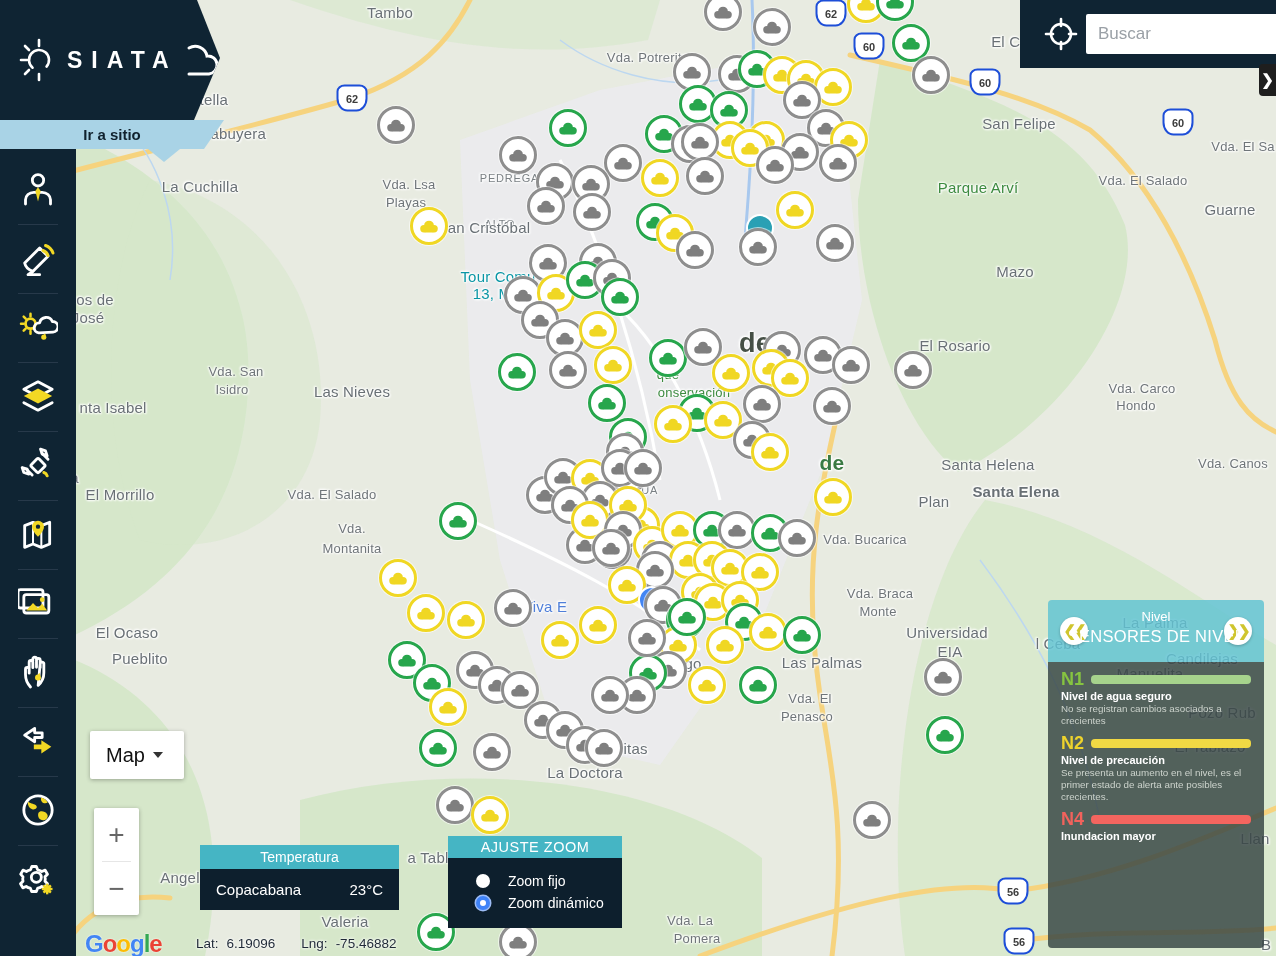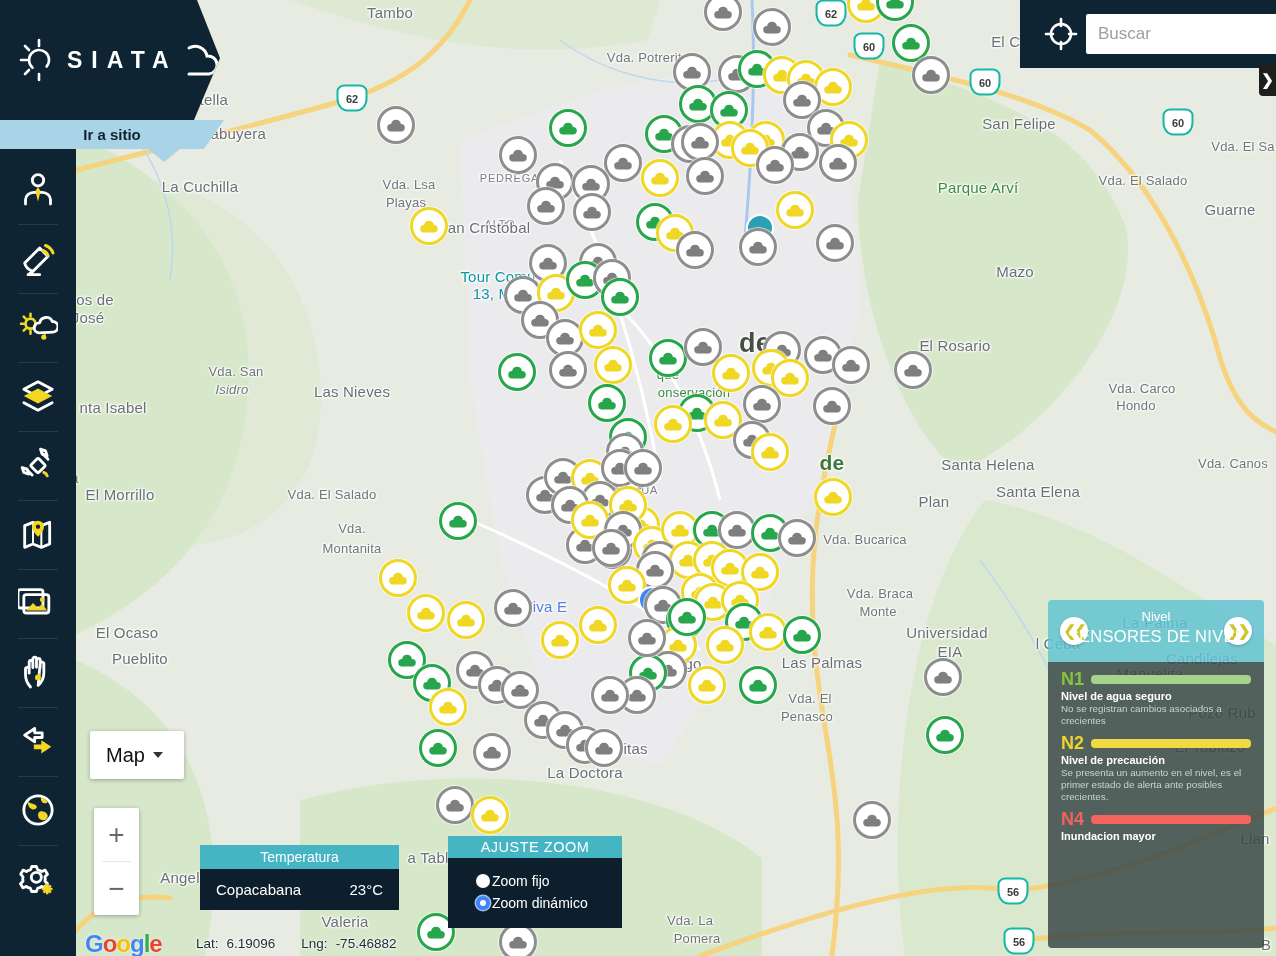--- a/index.html
+++ b/index.html
@@ -14,21 +14,21 @@
   .mlabel.t{font-size:15px;color:#697075;}
   .mlabel.c{font-size:11px;letter-spacing:.8px;color:#7a8084;}
   .mlabel.g{color:#3d8b40;font-size:15px;}
   .mlabel.g2{color:#3d8b40;font-size:13px;}
   .mlabel.tl{color:#0a96a5;font-size:15px;}
   .mlabel.bl{color:#4f7fd9;font-size:15px;}
   .mlabel.b1{color:#454f45;font-size:27px;font-weight:bold;}
   .mlabel.b2{color:#3a7a42;font-size:21px;font-weight:bold;}
   
   .shield{position:absolute;transform:translate(-50%,-50%);z-index:2;width:27px;height:23px;
-          background:#fff;border:2px solid #14b8a6;border-radius:8px 8px 11px 11px/7px 7px 13px 13px;
+          background:#fff;border:2px solid #1d4ed8;border-radius:8px 8px 11px 11px/7px 7px 13px 13px;
           display:flex;align-items:center;justify-content:center;
           font-size:11px;font-weight:bold;color:#3c3c3c;}
   
   .marker{position:absolute;transform:translate(-50%,-50%);z-index:3;width:38px;height:38px;
           border-radius:50%;background:#fff;border:3px solid #888;box-sizing:border-box;
           display:flex;align-items:center;justify-content:center;cursor:pointer;
           box-shadow:0 0 0 1px rgba(255,255,255,.6);}
   .marker svg{width:24px;height:17px;display:block;}
   .dotmarker{position:absolute;transform:translate(-50%,-50%);z-index:3;width:28px;height:28px;
           border-radius:50%;border:2px solid #fff;box-sizing:border-box;cursor:pointer;}
@@ -89,21 +89,21 @@
   #temp-panel{position:absolute;left:200px;top:845px;width:199px;z-index:11;}
   #temp-panel .phead{height:24px;background:#45b5c4;color:#fff;font-size:14px;
           display:flex;align-items:center;justify-content:center;}
   #temp-panel .pbody{height:41px;background:#0d1f2d;color:#fff;font-size:15px;
           display:flex;align-items:center;justify-content:space-between;padding:0 16px;}
   
   #zoomadj-panel{position:absolute;left:448px;top:836px;width:174px;z-index:11;}
   #zoomadj-panel .phead{height:22px;background:#45b5c4;color:#fff;font-size:14.5px;
           display:flex;align-items:center;justify-content:center;letter-spacing:.5px;}
   #zoomadj-panel .pbody{background:#0d1f2d;padding:12px 0 14px 28px;}
-  .radio-row{display:flex;align-items:center;gap:2px;height:22px;color:#fff;font-size:14px;
+  .radio-row{display:flex;align-items:center;gap:18px;height:22px;color:#fff;font-size:14px;
           cursor:pointer;}
   .radio{width:14px;height:14px;border-radius:50%;box-sizing:border-box;background:#fff;}
   .radio.sel{background:#fff;border:4px solid #3f83f8;box-shadow:0 0 0 1.5px #9dbcf5;}
   
   #sensors-panel{position:absolute;left:1048px;top:600px;width:216px;height:348px;z-index:12;
           border-radius:4px;overflow:hidden;}
   #sensors-head{height:62px;background:rgba(96,195,210,.83);position:relative;}
   #sensors-head .tsmall{position:absolute;top:9px;width:100%;text-align:center;color:#fff;
           font-size:13px;}
   #sensors-head .tbig{position:absolute;top:27px;width:100%;text-align:center;color:#fff;
@@ -179,24 +179,24 @@
     <div class="mlabel t" style="left: 1015px; top: 271px;">Mazo</div>
     <div class="mlabel tl" style="left: 498px; top: 276px;">Tour Comu</div>
     <div class="mlabel tl" style="left: 492px; top: 293px;">13, M</div>
     <div class="mlabel t" style="left: 95px; top: 299px;">os de</div>
     <div class="mlabel t" style="left: 88px; top: 317px;">José</div>
     <div class="mlabel t" style="left: 955px; top: 345px;">El Rosario</div>
     <div class="mlabel v" style="left: 1142px; top: 388px;">Vda. Carco</div>
     <div class="mlabel v" style="left: 1136px; top: 405px;">Hondo</div>
     <div class="mlabel t" style="left: 113px; top: 407px;">nta Isabel</div>
     <div class="mlabel v" style="left: 236px; top: 371px;">Vda. San</div>
-    <div class="mlabel v" style="left: 232px; top: 389px; font-style: italic;">Isidro</div>
+    <div class="mlabel v" style="left: 232px; top: 389px;">Isidro</div>
     <div class="mlabel t" style="left: 352px; top: 391px;">Las Nieves</div>
     <div class="mlabel t" style="left: 988px; top: 464px;">Santa Helena</div>
-    <div class="mlabel t" style="left: 1038px; top: 491px;">Santa Elena</div>
+    <div class="mlabel t" style="left: 1016px; top: 491px; font-weight: bold;">Santa Elena</div>
     <div class="mlabel t" style="left: 934px; top: 501px;">Plan</div>
     <div class="mlabel v" style="left: 1233px; top: 463px;">Vda. Canos</div>
     <div class="mlabel b1" style="left: 755px; top: 343px;">de</div>
     <div class="mlabel b2" style="left: 832px; top: 463px;">de</div>
     <div class="mlabel g2" style="left: 668px; top: 374px;">que</div>
     <div class="mlabel g2" style="left: 694px; top: 392px;">onservación</div>
     <div class="mlabel c" style="left: 645px; top: 490px;">GUA</div>
     <div class="mlabel tl" style="left: 680px; top: 548px;">Cas</div>
     <div class="mlabel v" style="left: 865px; top: 539px;">Vda. Bucarica</div>
     <div class="mlabel v" style="left: 880px; top: 593px;">Vda. Braca</div>

